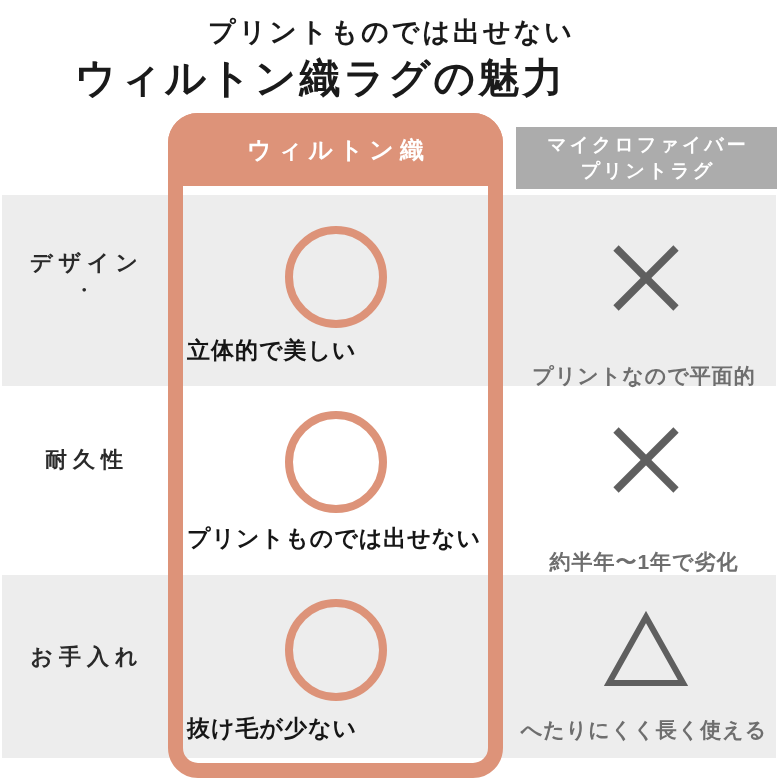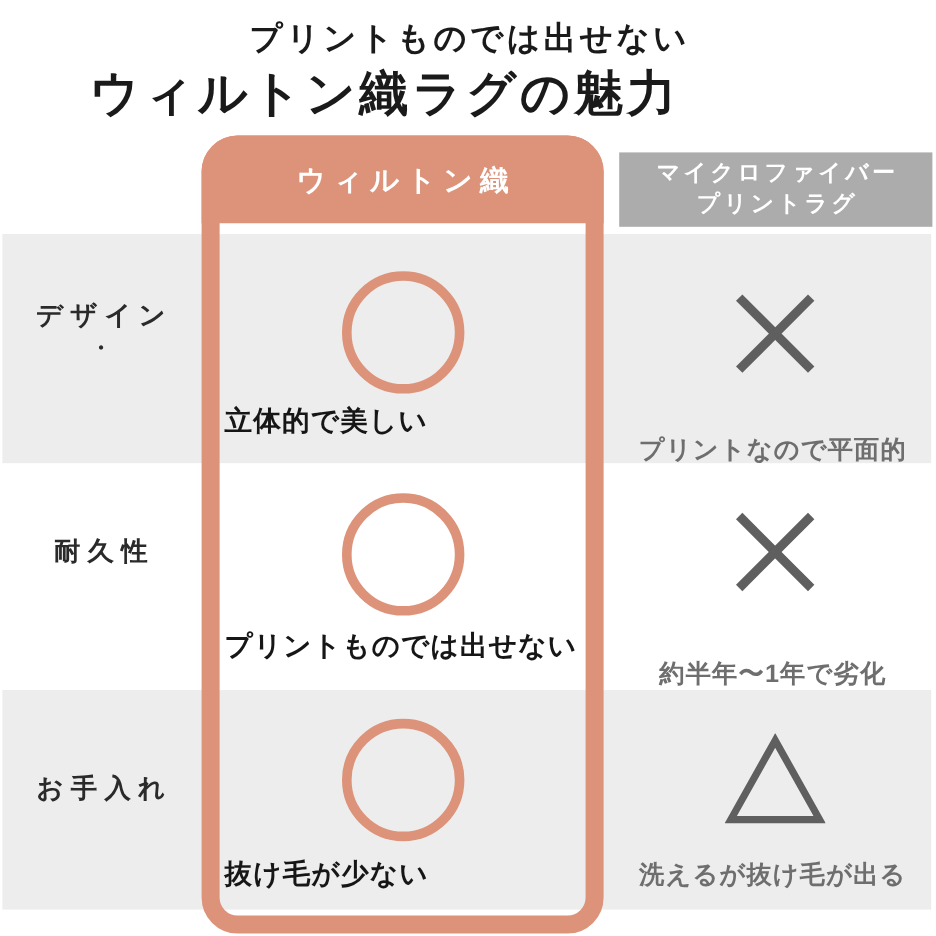--- a/index.html
+++ b/index.html
@@ -153,13 +153,13 @@
   </svg>
 </div>
 <div class="micro-mark tri">
   <svg width="84" height="78" viewBox="0 0 84 78">
     <polygon points="42,6 5,72 79,72" fill="none" stroke="#5F5F5F" stroke-width="6"></polygon>
   </svg>
 </div>
 
 <div class="micro-text t1">プリントなので平面的</div>
 <div class="micro-text t2">約半年〜1年で劣化</div>
-<div class="micro-text t3">洗えるが抜け毛が出る</div>
+<div class="micro-text t3">へたりにくく長く使える</div>
 
 </body></html>

